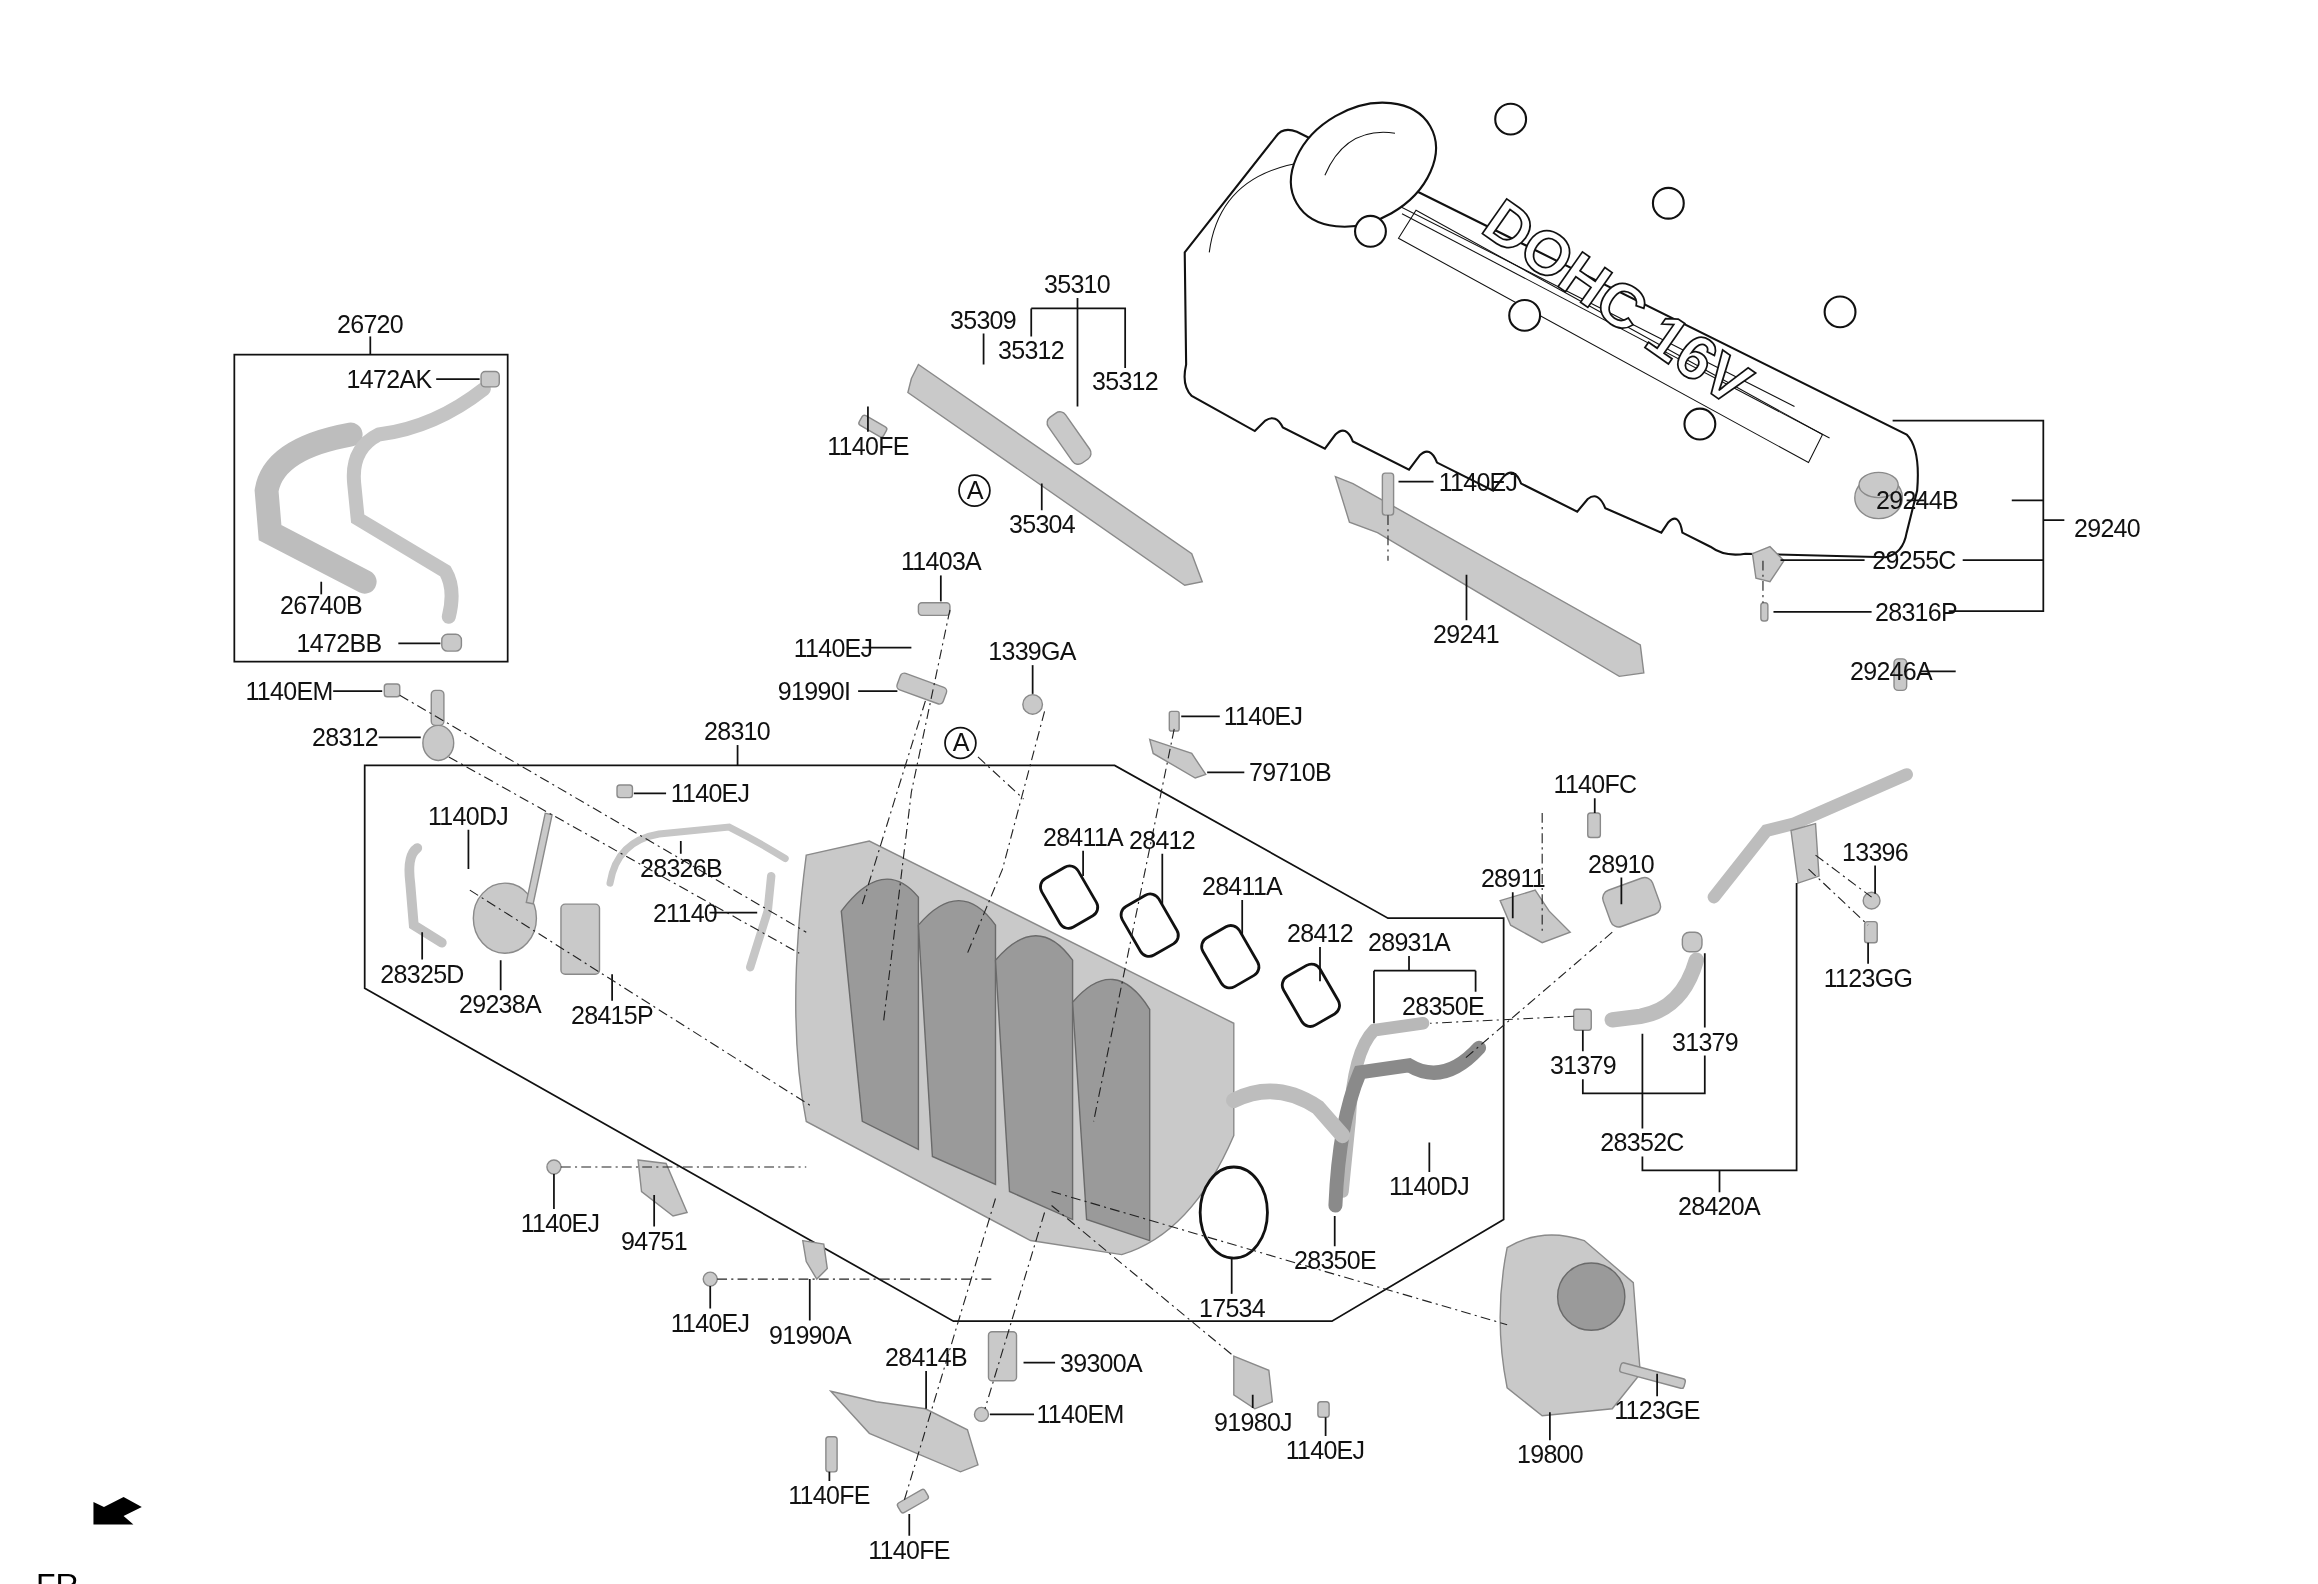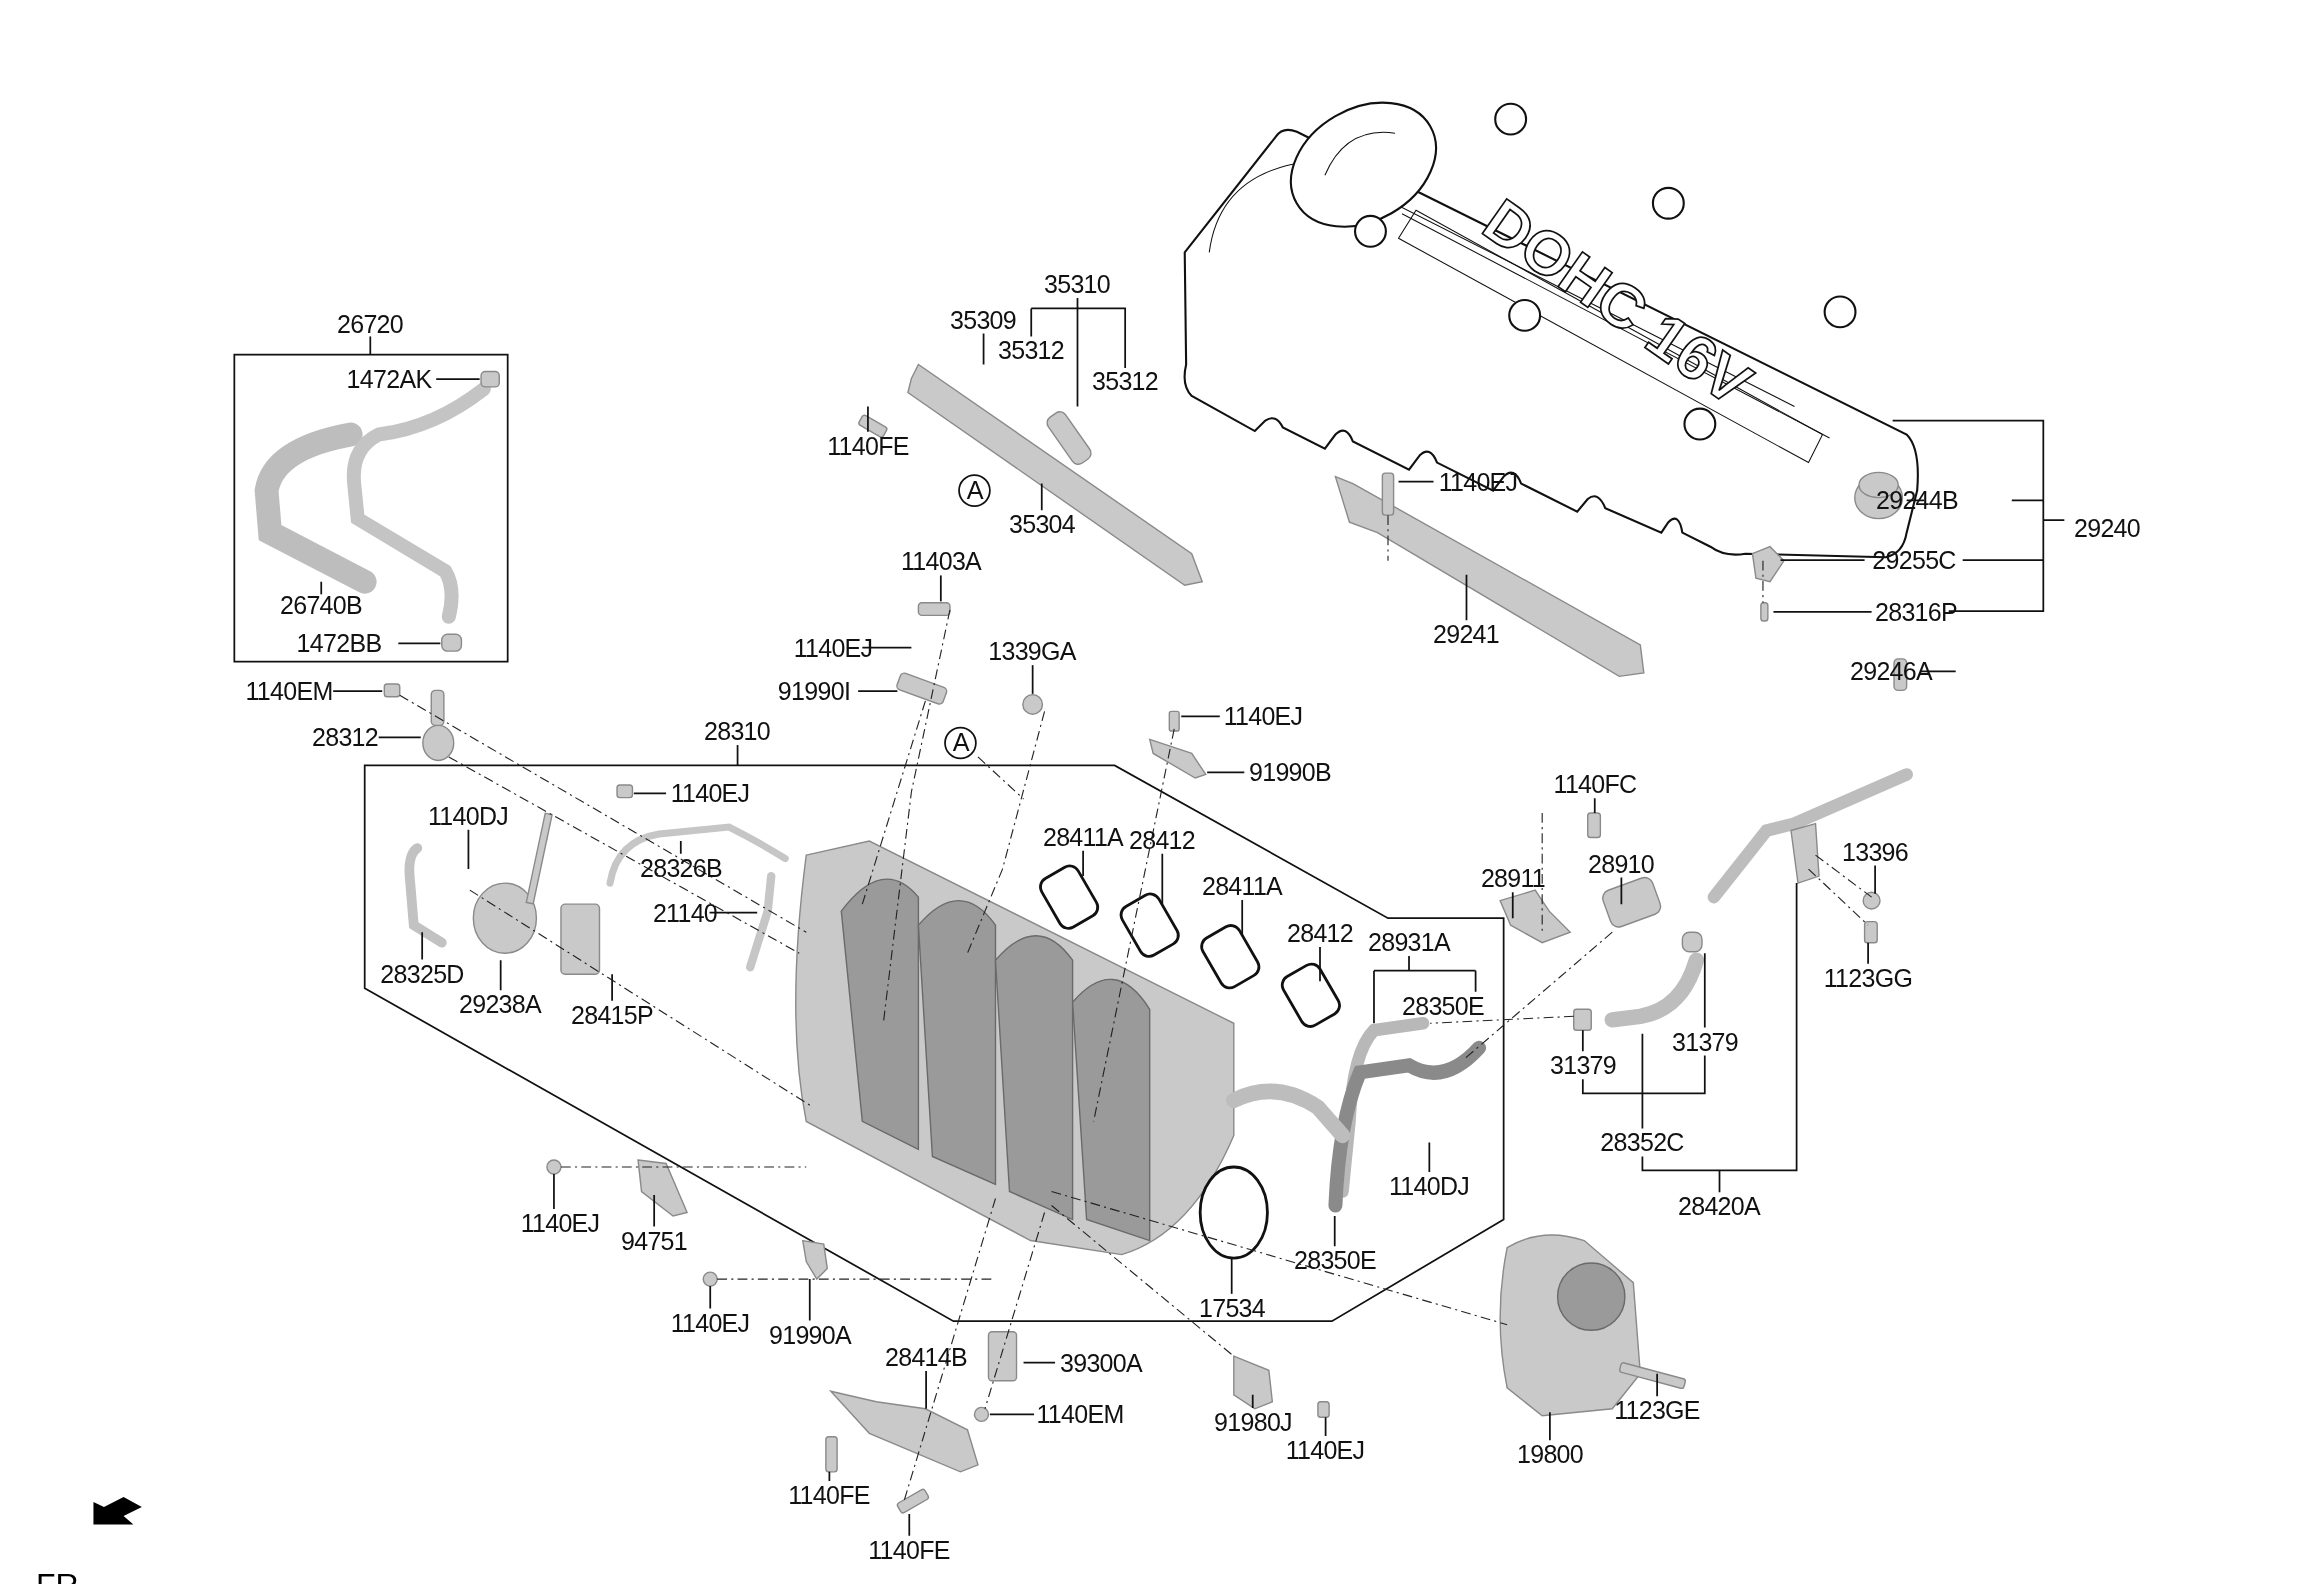--- a/index.html
+++ b/index.html
@@ -209,21 +209,21 @@
 <div class="lbl" style="left:868px;top:446px">1140FE</div>
 <div class="lbl" style="left:1042px;top:524px">35304</div>
 <div class="lbl" style="left:941px;top:561px">11403A</div>
 <div class="lbl" style="left:833px;top:648px">1140EJ</div>
 <div class="lbl" style="left:1032px;top:651px">1339GA</div>
 <div class="lbl" style="left:814px;top:691px">91990I</div>
 <div class="lbl" style="left:289px;top:691px">1140EM</div>
 <div class="lbl" style="left:345px;top:737px">28312</div>
 <div class="lbl" style="left:737px;top:731px">28310</div>
 <div class="lbl" style="left:1263px;top:716px">1140EJ</div>
-<div class="lbl" style="left:1290px;top:772px">91990B</div>
+<div class="lbl" style="left:1290px;top:772px">79710B</div>
 <div class="lbl" style="left:710px;top:793px">1140EJ</div>
 <div class="lbl" style="left:468px;top:816px">1140DJ</div>
 <div class="lbl" style="left:1083px;top:837px">28411A</div>
 <div class="lbl" style="left:1162px;top:840px">28412</div>
 <div class="lbl" style="left:681px;top:868px">28326B</div>
 <div class="lbl" style="left:1242px;top:886px">28411A</div>
 <div class="lbl" style="left:685px;top:913px">21140</div>
 <div class="lbl" style="left:1320px;top:933px">28412</div>
 <div class="lbl" style="left:1409px;top:942px">28931A</div>
 <div class="lbl" style="left:422px;top:974px">28325D</div>

